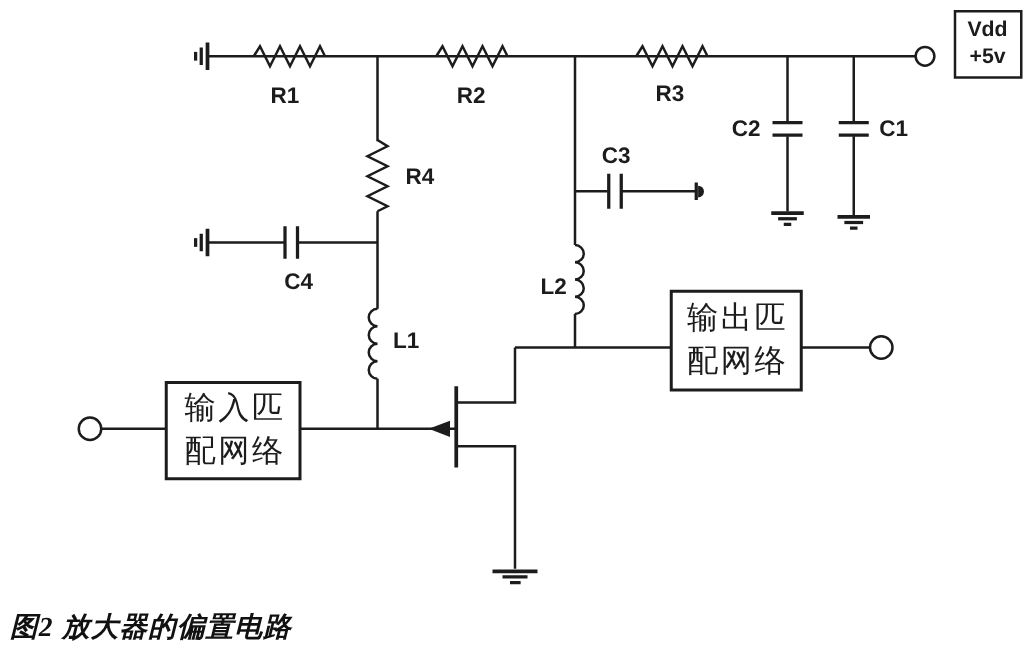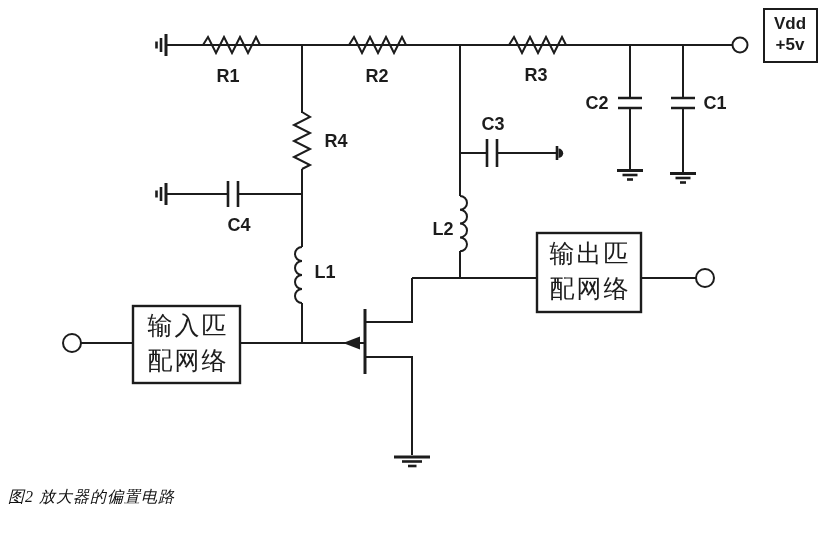--- a/index.html
+++ b/index.html
@@ -29,21 +29,21 @@
     text-anchor:middle; letter-spacing:2px;
   }
   .vddtxt{
     font-family:"Liberation Sans", sans-serif;
     font-size:17px; font-weight:700; fill:var(--line);
     text-anchor:middle;
   }
   .caption{
     position:absolute; left:8px; top:487px;
     font-family:"Liberation Serif", serif;
-    font-style:italic; font-weight:400; font-size:16px;
+    font-style:italic; font-weight:700; font-size:22px;
     color:#111; letter-spacing:1px; white-space:nowrap;
   }
 </style>
 </head>
 <body>
 
 <div class="canvas">
 <svg width="827" height="537" viewBox="0 0 827 537">
 
   <g>

